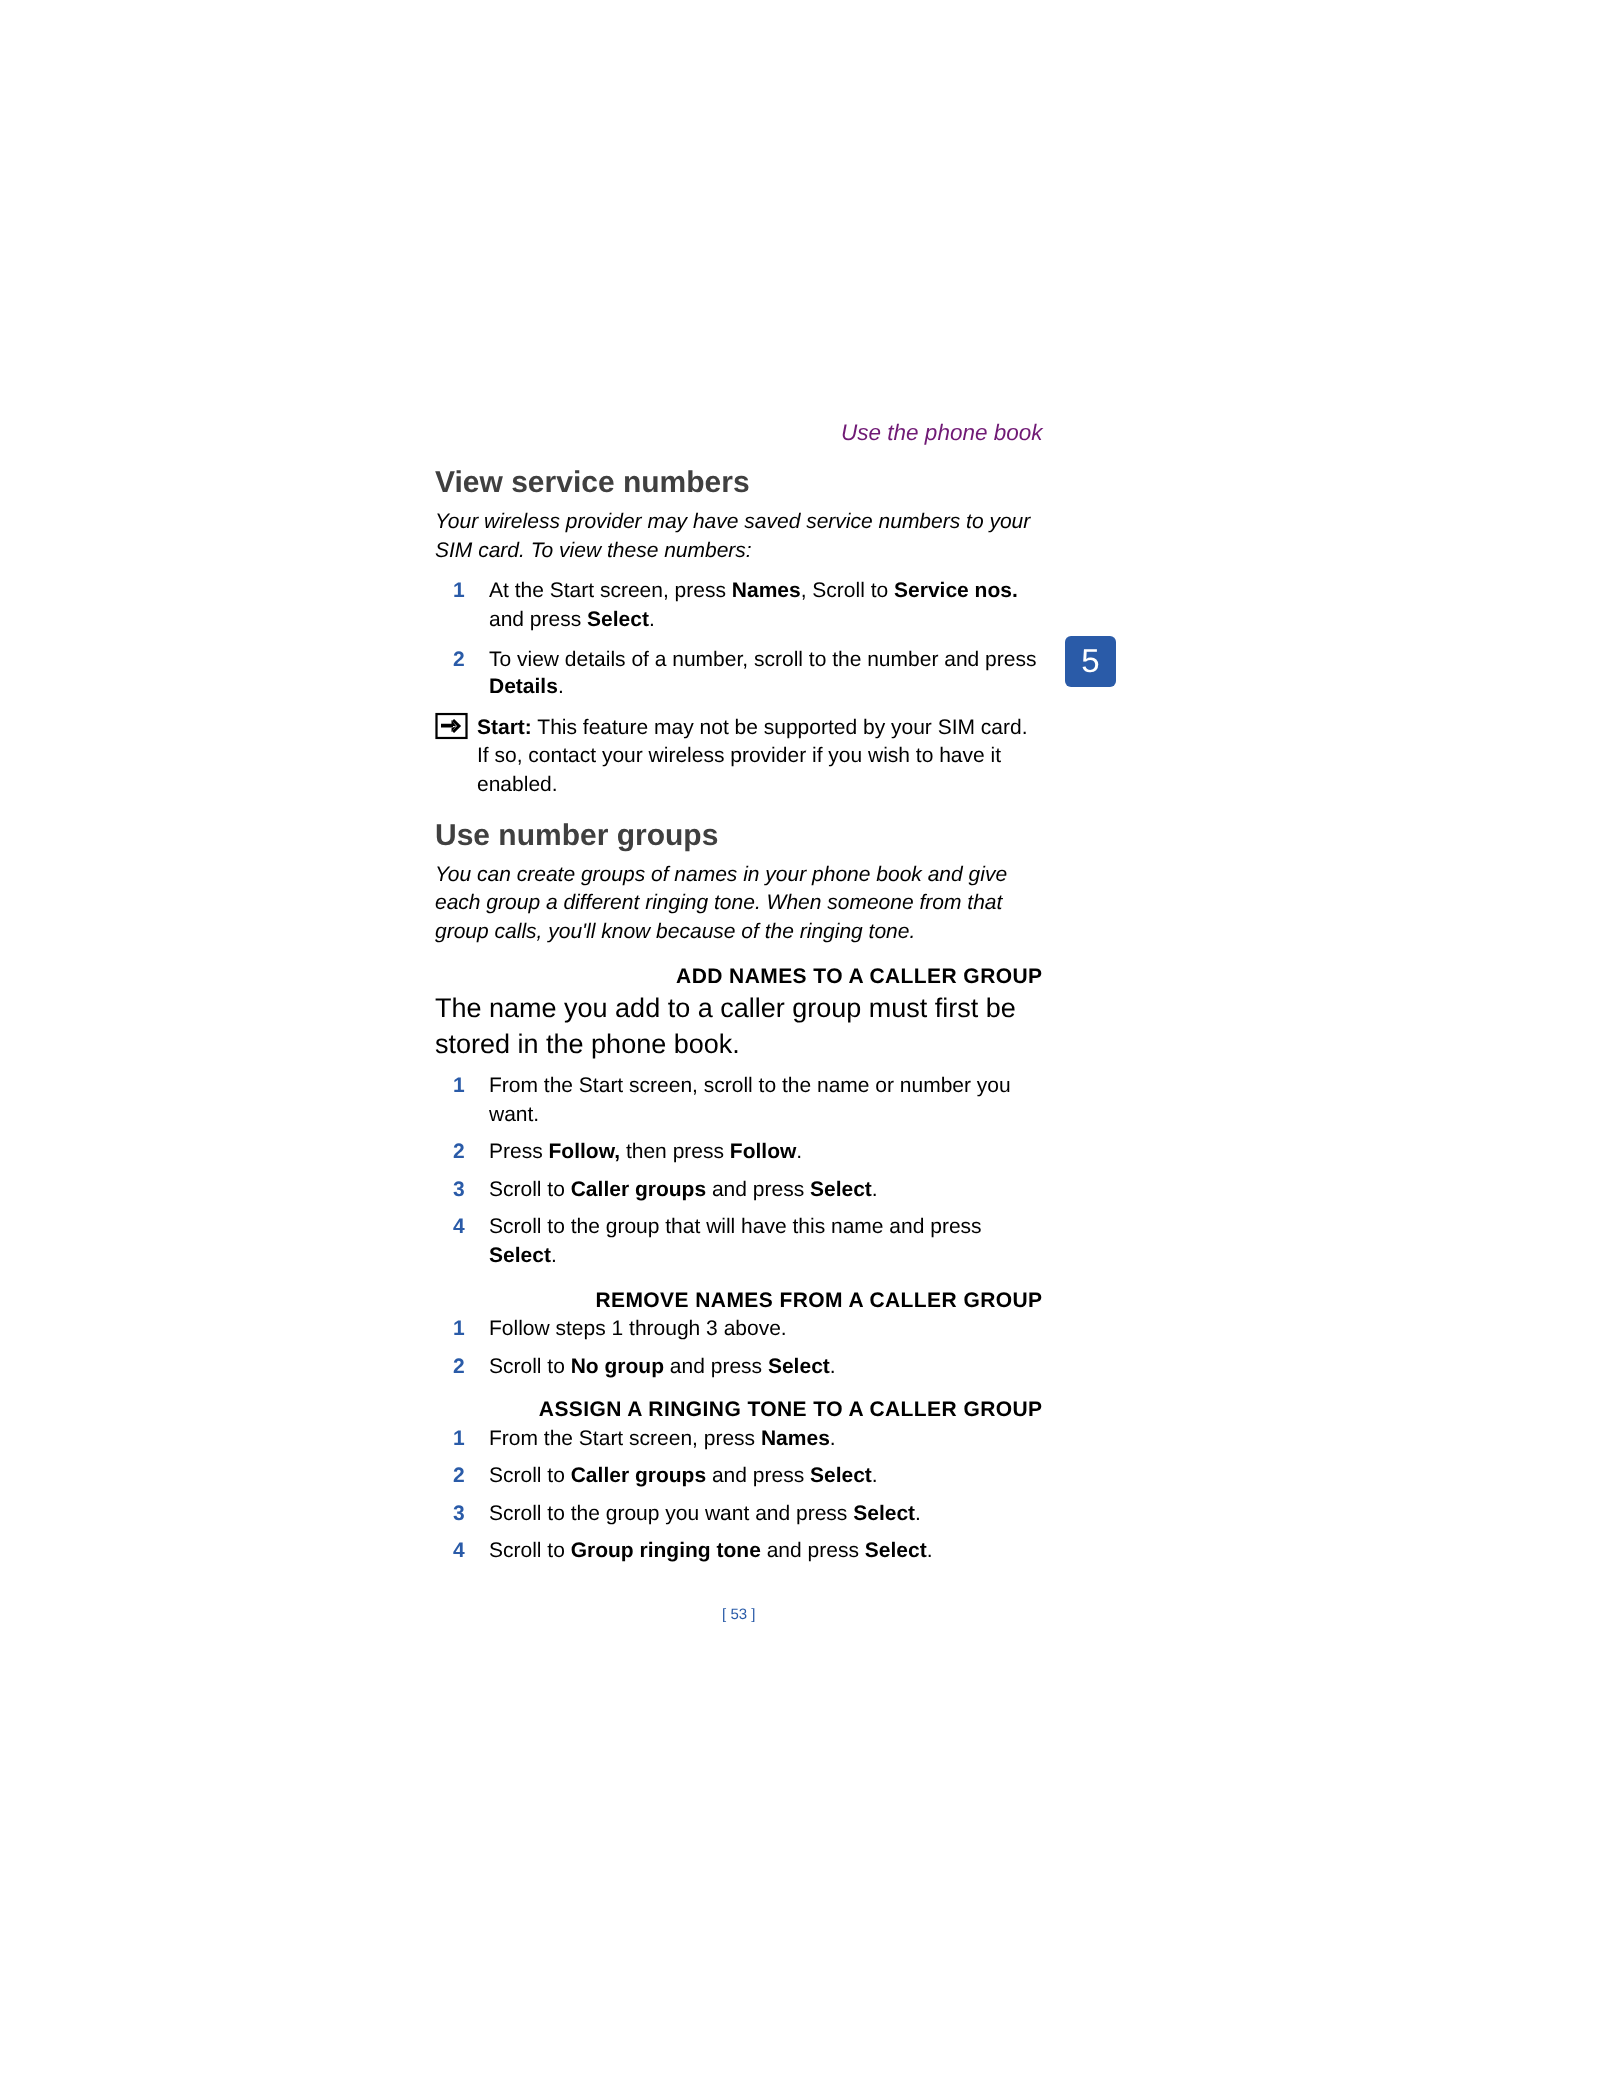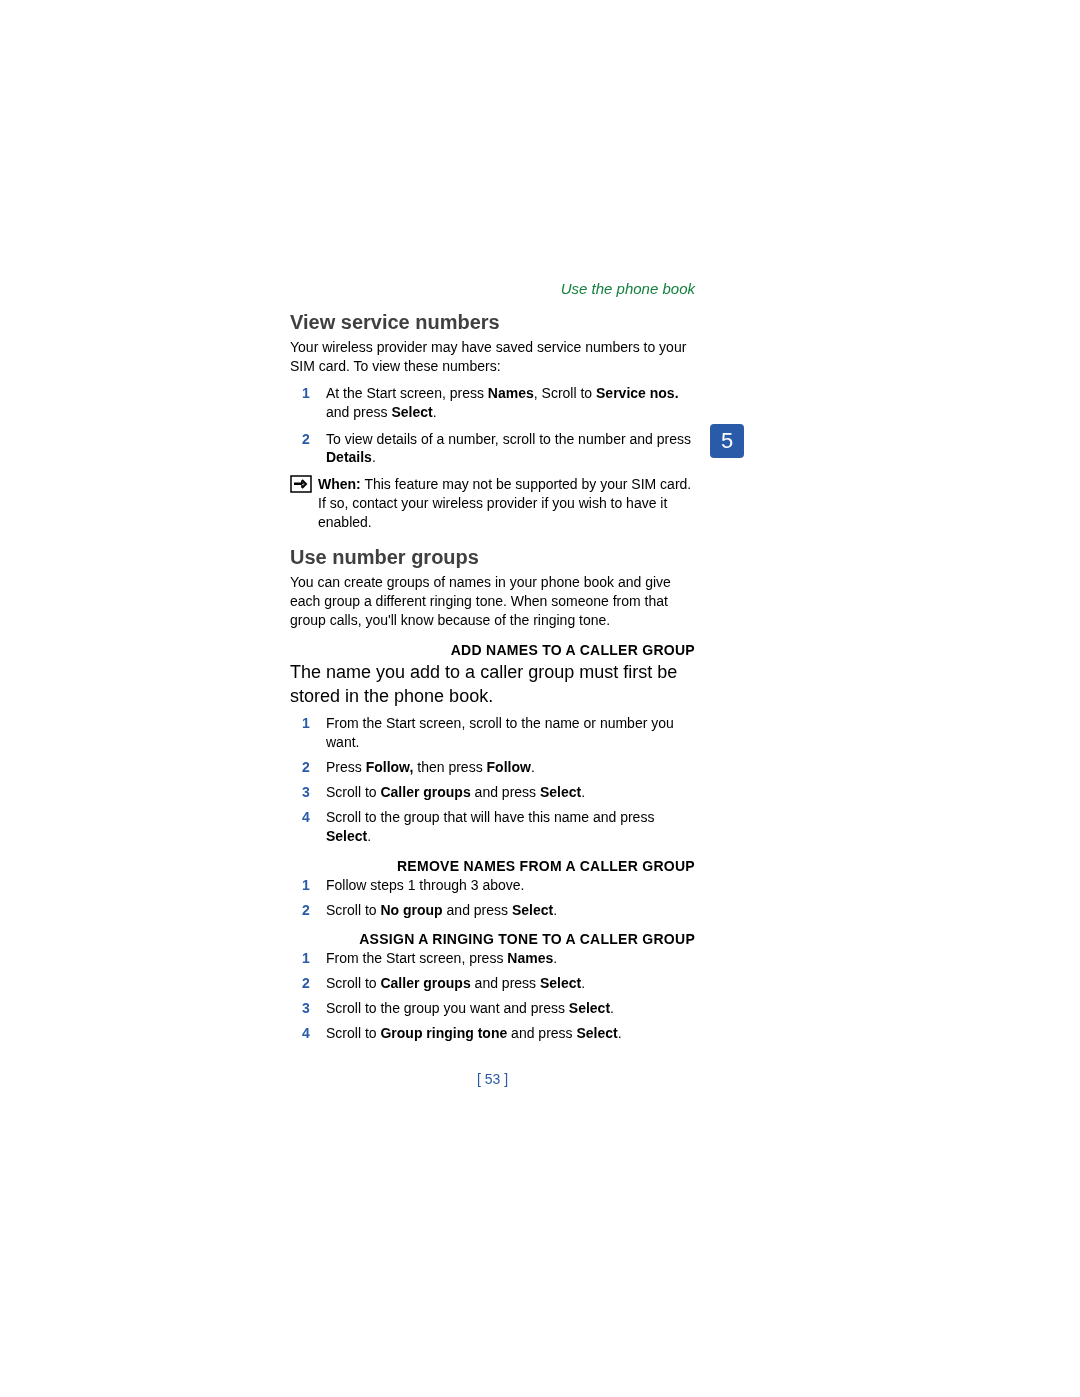--- a/index.html
+++ b/index.html
@@ -11,40 +11,41 @@
     height: 1397px;
     position: relative;
   }
   .page {
     position: absolute;
     left: 290px;
     top: 280px;
     width: 480px;
   }
   .chapter-header {
-    color: #15803d;
+    color: #701a75;
     font-style: italic;
     text-align: right;
     font-size: 15px;
     margin-bottom: 10px;
     width: 405px;
   }
   .section-title {
     color: #404040;
     font-weight: bold;
     font-size: 20px;
     margin-top: 14px;
     margin-bottom: 4px;
     width: 405px;
   }
   .body-text {
     font-size: 14px;
     line-height: 1.35;
     width: 405px;
     margin-bottom: 8px;
+    font-style: italic;
   }
   ol.numlist {
     list-style: none;
     padding-left: 0;
     margin: 0 0 8px 0;
     width: 405px;
   }
   ol.numlist > li {
     display: flex;
     font-size: 14px;
@@ -100,21 +101,21 @@
   }
   .tight-body {
     font-size: 18px;
     line-height: 1.35;
     width: 405px;
     margin-bottom: 6px;
   }
   .page-footer {
     text-align: center;
     color: #2a5ba8;
-    font-size: 14px;
+    font-size: 10px;
     width: 405px;
     margin-top: 28px;
   }
   .chapter-badge {
     position: absolute;
     left: 710px;
     top: 424px;
     width: 34px;
     height: 34px;
     background: #2a5ba8;
@@ -155,21 +156,21 @@
   </ol>
 
   <div class="note-row">
     <div class="note-icon">
       <svg viewBox="0 0 22 18">
         <rect x="1" y="1" width="20" height="16" fill="none" stroke="#000" stroke-width="1.5"></rect>
         <path d="M 4 9 L 14 9 L 11 5 L 11 7.5 L 4 7.5 Z M 11 10.5 L 14 9 L 11 13 Z" fill="#000"></path>
         <path d="M 4 9 L 12 9 M 12 5 L 16 9 L 12 13" fill="none" stroke="#000" stroke-width="2"></path>
       </svg>
     </div>
-    <div class="note-text"><b>When:</b> This feature may not be supported by your SIM card. If so, contact your wireless provider if you wish to have it enabled.</div>
+    <div class="note-text"><b>Start:</b> This feature may not be supported by your SIM card. If so, contact your wireless provider if you wish to have it enabled.</div>
   </div>
 
   <div class="section-title">Use number groups</div>
   <div class="body-text">You can create groups of names in your phone book and give each group a different ringing tone. When someone from that group calls, you'll know because of the ringing tone.</div>
 
   <div class="sub-heading">ADD NAMES TO A CALLER GROUP</div>
   <div class="tight-body">The name you add to a caller group must first be stored in the phone book.</div>
   <ol class="numlist">
       <li>
         <span class="num">1</span>

